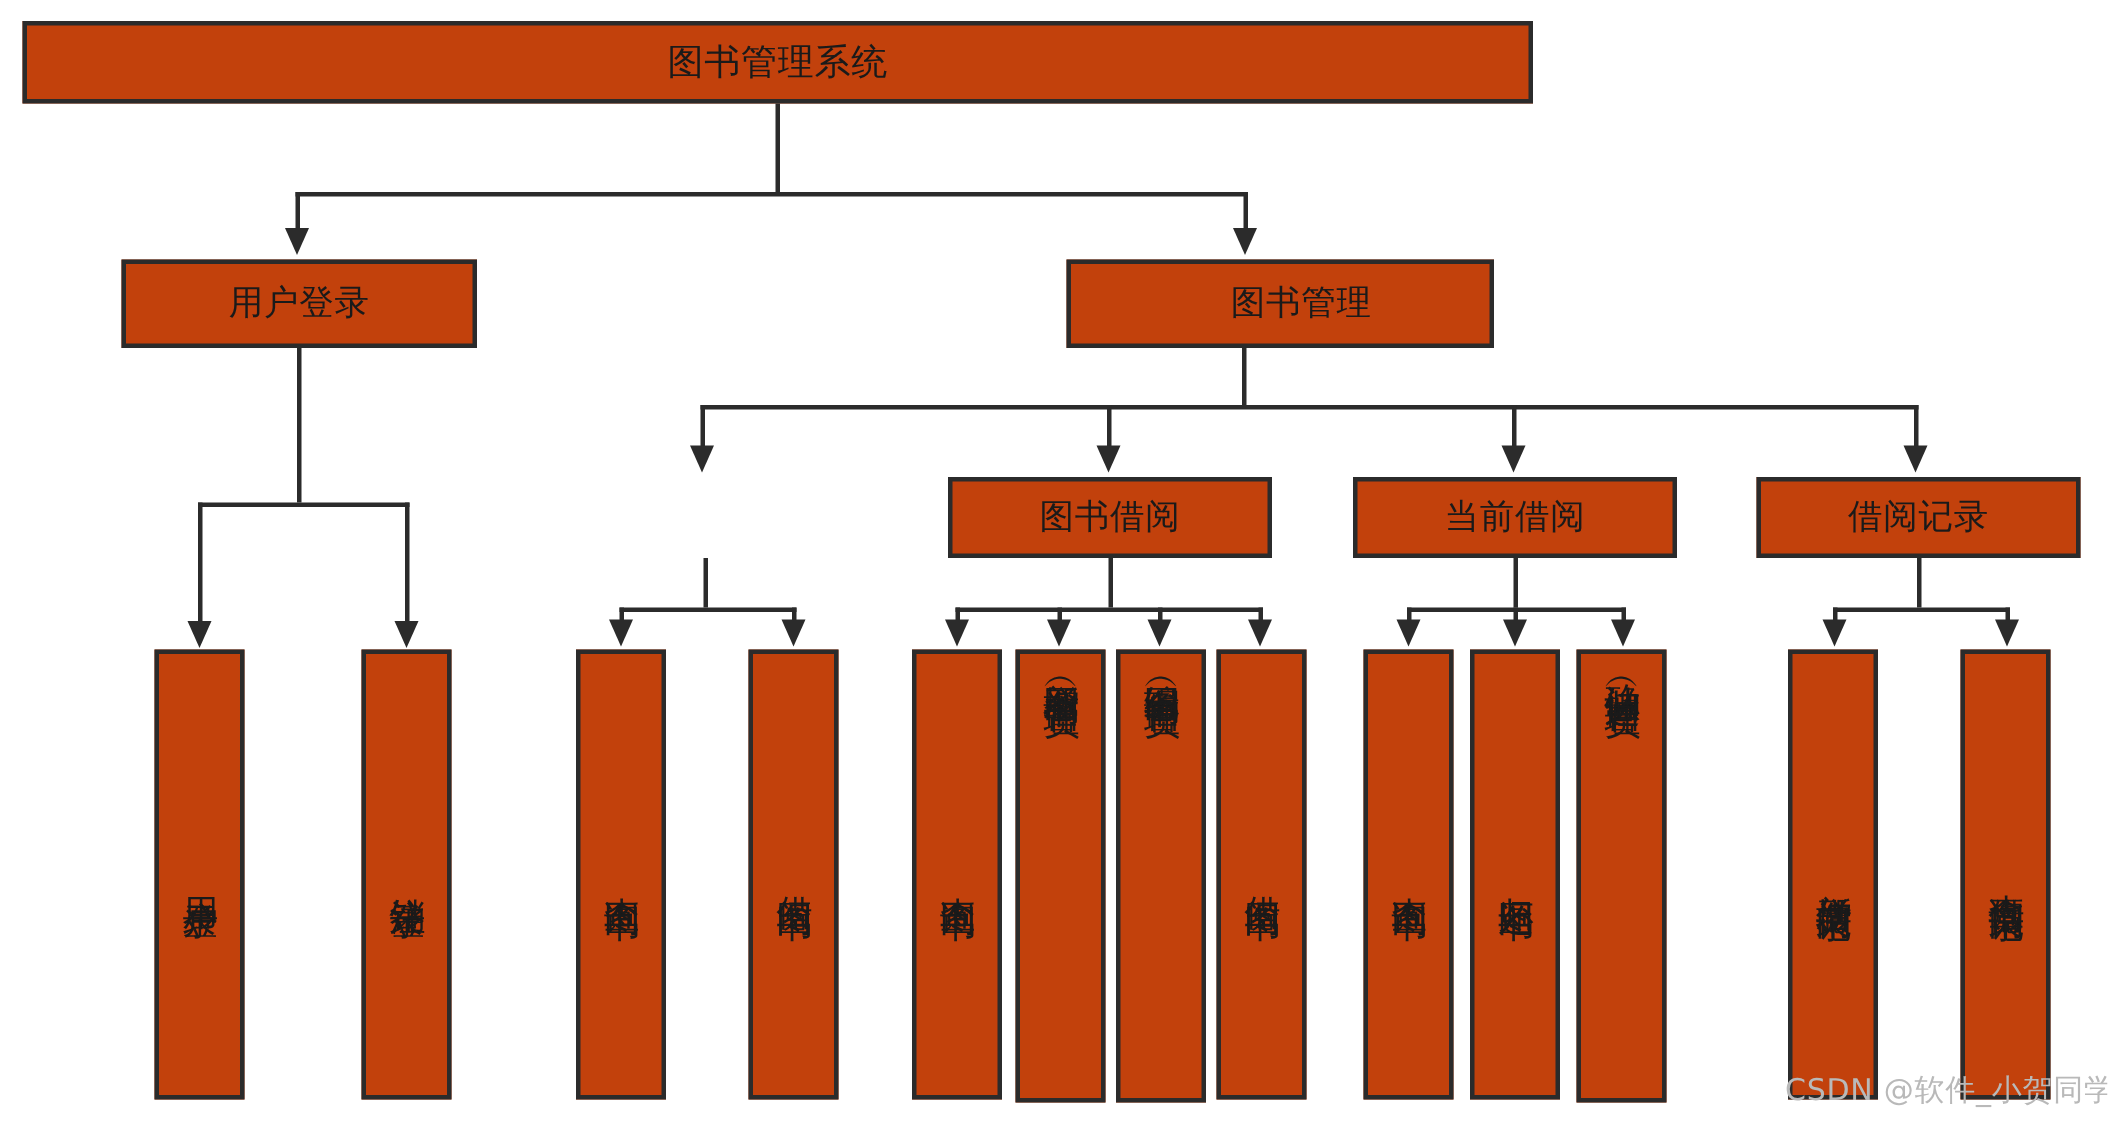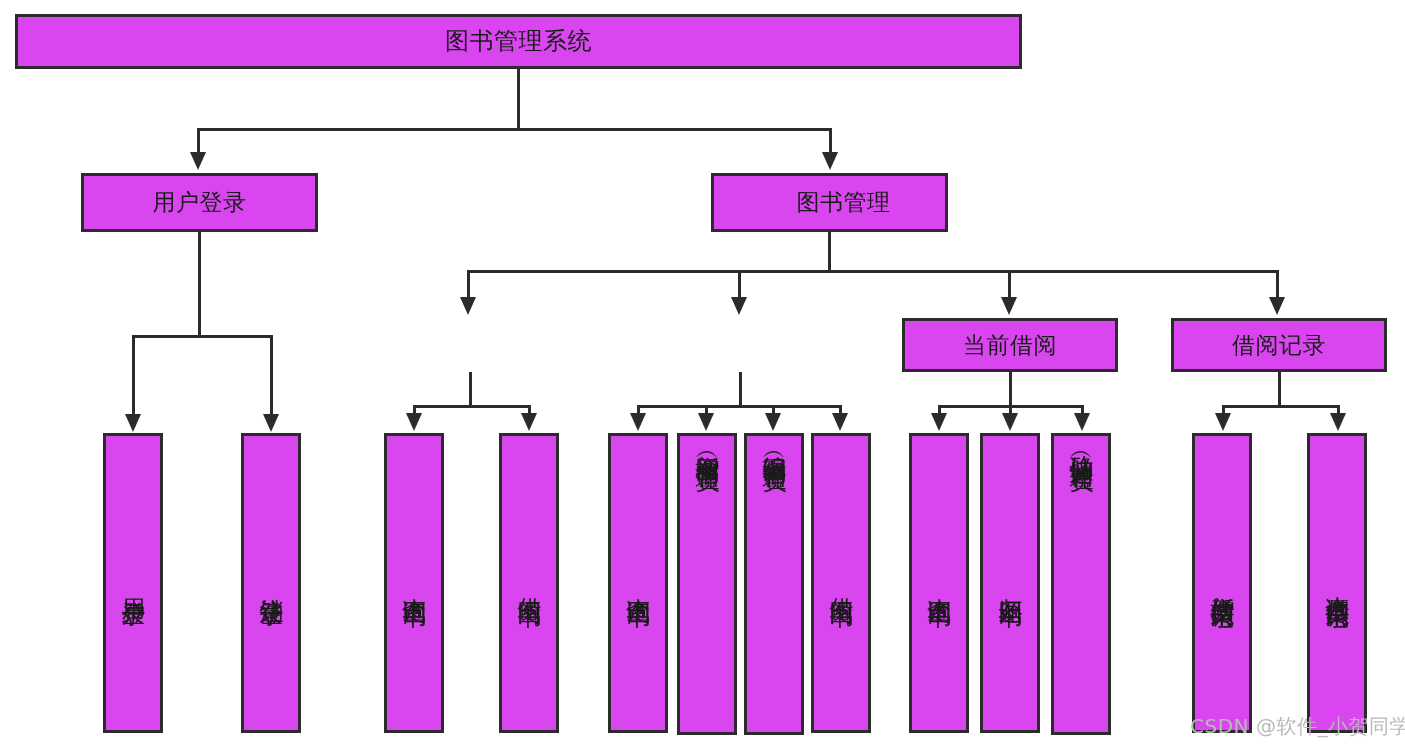--- a/index.html
+++ b/index.html
@@ -15,21 +15,21 @@
   #canvas {
     position: relative;
     width: 1405px;
     height: 747px;
     background: #ffffff;
     overflow: hidden;
   }
   .node {
     position: absolute;
     box-sizing: border-box;
-    background: #d946ef;
+    background: #c2410c;
     border: 3px solid #2b2b2b;
     display: flex;
     align-items: center;
     justify-content: center;
     text-align: center;
   }
   .node-label {
     font-size: 23px;
     line-height: 1.15;
     letter-spacing: 0.5px;
@@ -100,21 +100,21 @@
 
   <div class="line v" style="left:197px; top:128px; height:27px;"></div>
   <div class="arrow" style="left:190px; top:152px;"></div>
   <div class="line v" style="left:829px; top:128px; height:27px;"></div>
   <div class="arrow" style="left:822px; top:152px;"></div>
 
   <div class="node" style="left:81px; top:173px; width:237px; height:59px;">
     <span class="node-label">用户登录</span>
   </div>
 
-  <div class="node" style="left:711px; top:173px; width:237px; height:59px;padding-left:28px;">
+  <div class="node" style="left:711px; top:173px; width:285px; height:59px;padding-left:28px;">
     <span class="node-label">图书管理</span>
   </div>
 
   <div class="line v" style="left:198px; top:232px; height:103px;"></div>
   <div class="line h" style="left:132px; top:335px; width:141px;"></div>
   <div class="line v" style="left:132px; top:335px; height:83px;"></div>
   <div class="arrow" style="left:125px; top:414px;"></div>
   <div class="line v" style="left:270px; top:335px; height:83px;"></div>
   <div class="arrow" style="left:263px; top:414px;"></div>
 
@@ -122,20 +122,23 @@
   <div class="line h" style="left:467px; top:270px; width:812px;"></div>
   <div class="line v" style="left:467px; top:270px; height:30px;"></div>
   <div class="arrow" style="left:460px; top:297px;"></div>
   <div class="line v" style="left:738px; top:270px; height:30px;"></div>
   <div class="arrow" style="left:731px; top:297px;"></div>
   <div class="line v" style="left:1008px; top:270px; height:30px;"></div>
   <div class="arrow" style="left:1001px; top:297px;"></div>
   <div class="line v" style="left:1276px; top:270px; height:30px;"></div>
   <div class="arrow" style="left:1269px; top:297px;"></div>
 
+  <div class="node" style="left:632px; top:318px; width:216px; height:54px;">
+    <span class="node-label">图书借阅</span>
+  </div>
   <div class="node" style="left:902px; top:318px; width:216px; height:54px;">
     <span class="node-label">当前借阅</span>
   </div>
   <div class="node" style="left:1171px; top:318px; width:216px; height:54px;">
     <span class="node-label">借阅记录</span>
   </div>
 
   <div class="line v" style="left:469px; top:372px; width:3px; height:33px;"></div>
   <div class="line h" style="left:413px; top:405px; width:118px;"></div>
   <div class="line v" style="left:413px; top:405px; height:12px;"></div>

